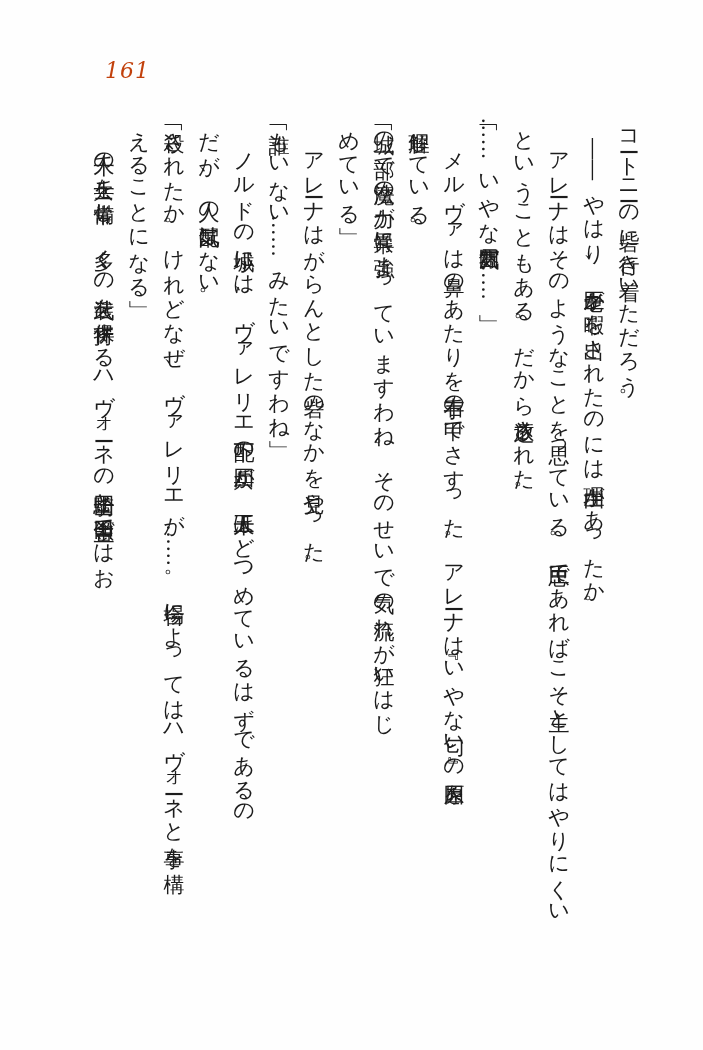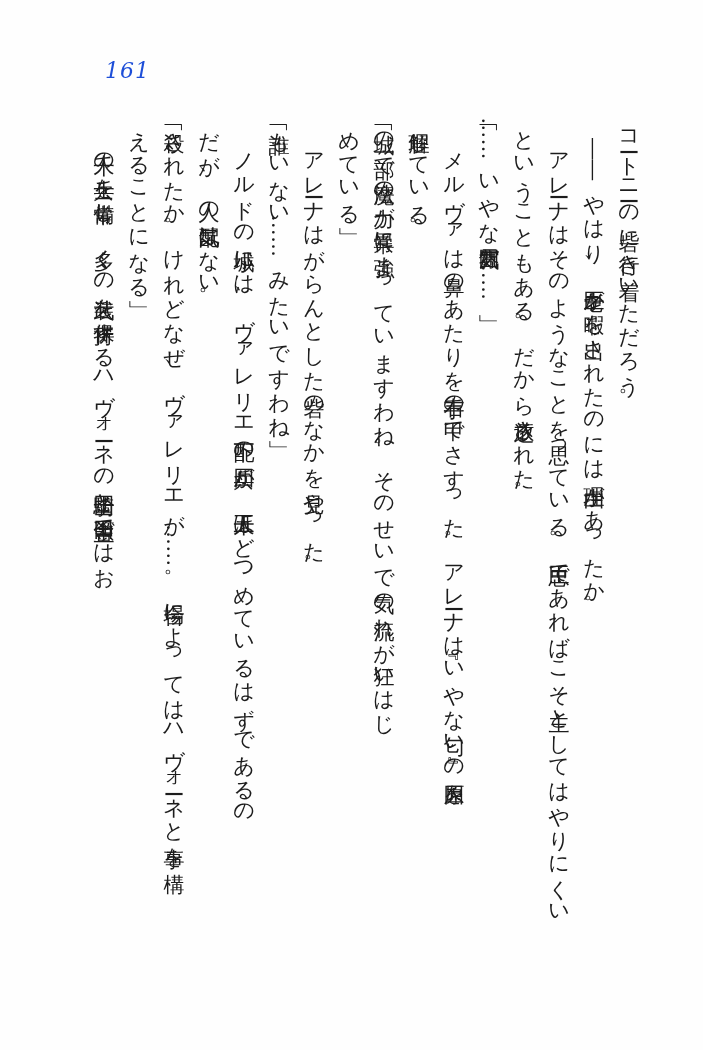--- a/index.html
+++ b/index.html
@@ -20,21 +20,21 @@
     overflow: hidden;
   }
   .page-number {
     position: absolute;
     top: 58px;
     left: 105px;
     font-family: "DejaVu Serif", "Liberation Serif", serif;
     font-style: italic;
     font-size: 22px;
     letter-spacing: 1px;
-    color: #1d4ed8;
+    color: #c2410c;
   }
   .text-block {
     position: absolute;
     top: 117px;
     right: 57px;
     height: 852px;
     writing-mode: vertical-rl;
     text-orientation: mixed;
     font-family: "DejaVu Serif", "Liberation Serif", serif;
     font-size: 21px;

